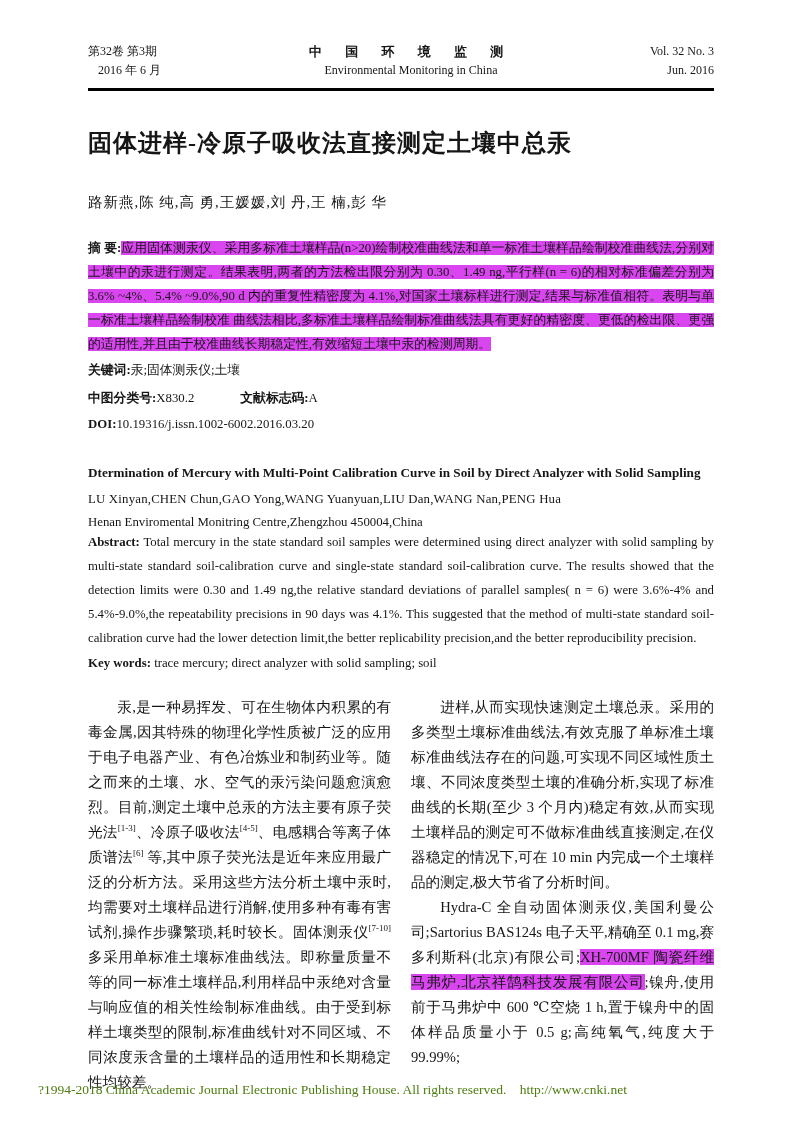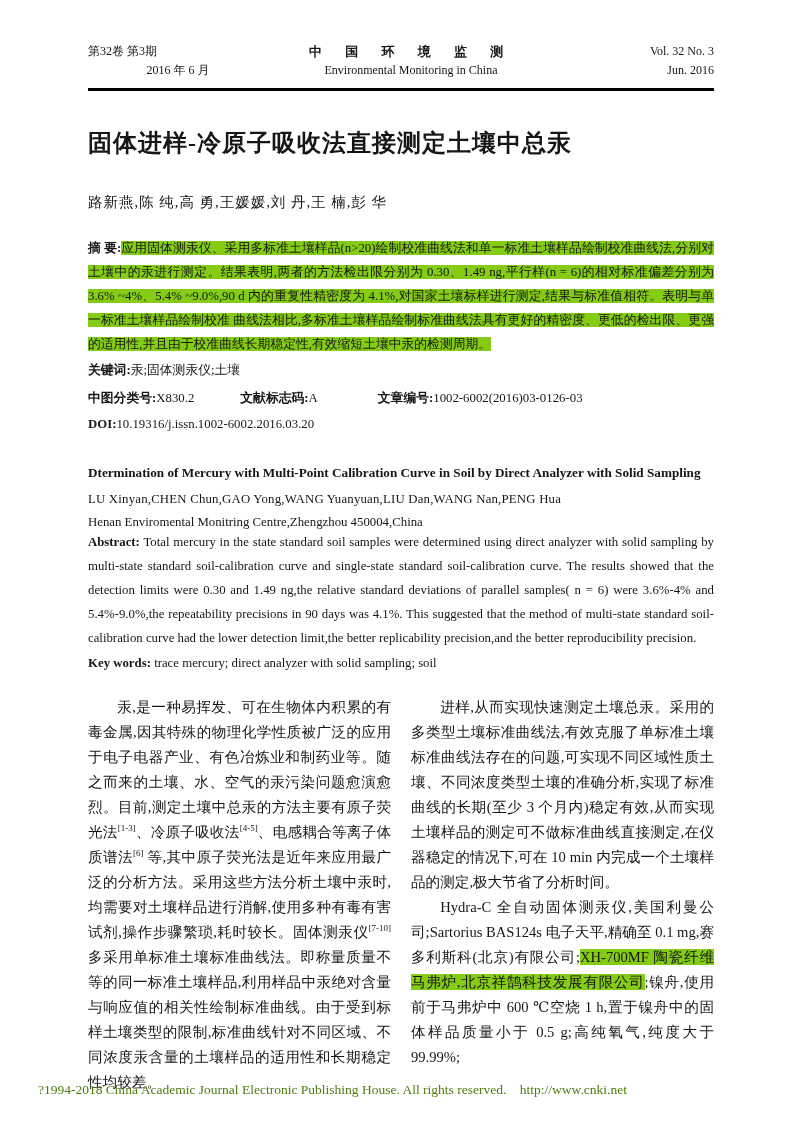--- a/index.html
+++ b/index.html
@@ -12,37 +12,37 @@
     overflow: hidden;
   }
   .page { padding: 42px 80px 0 88px; }
 
   
   .jheader {
     display: flex; justify-content: space-between; align-items: flex-end;
     font-size: 12px; line-height: 19px;
   }
   .jheader .left  { text-align: left;  width: 170px; }
-  .jheader .left .l2 { padding-left: 10px; text-align: center; }
+  .jheader .left .l2 { padding-left: 10px; }
   .jheader .center{ text-align: center; flex: 1; }
   .jheader .center .l1 { letter-spacing: 10px; font-weight: bold; font-size: 13px; }
   .jheader .right { text-align: right; width: 150px; }
   .jrule { border: 0; border-top: 3px solid #000; margin: 8px 0 0 0; }
 
   
   .title-zh {
     font-size: 24px; font-weight: bold; letter-spacing: 1px;
     margin: 36px 0 0 0; text-align: left;
   }
   .authors-zh { font-size: 14.5px; margin-top: 34px; letter-spacing: 1px; }
   .affil-zh   { font-size: 12px;  margin-top: 9px; }
 
   .abs-block { margin-top: 24px; font-size: 12.8px; line-height: 24px; text-align: justify; }
   .abs-label { font-weight: bold; }
-  .hl { background: #84cc16; }
+  .hl { background: #d946ef; }
 
   .kw-line  { font-size: 12.8px; margin-top: 2px; line-height: 24px; }
   .kw-label { font-weight: bold; }
   .meta-line { font-size: 12.8px; margin-top: 4px; line-height: 24px; display: flex; }
   .meta-line .gap1 { width: 46px; }
   .meta-line .gap2 { width: 60px; }
   .meta-label { font-weight: bold; }
   .doi-line { font-size: 12.8px; margin-top: 2px; line-height: 24px; }
 
   .title-en  { font-size: 13.2px; font-weight: bold; margin-top: 26px; line-height: 22px; }
@@ -101,21 +101,20 @@
   </div>
 
   <div class="kw-line">
     <span class="kw-label">关键词:</span><span>汞;固体测汞仪;土壤</span>
   </div>
   <div class="meta-line">
     <span><span class="meta-label">中图分类号:</span><span>X830.2</span></span>
     <span class="gap1"></span>
     <span><span class="meta-label">文献标志码:</span><span>A</span></span>
     <span class="gap2"></span>
-    <span><span class="meta-label">文章编号:</span><span>1002-6002(2016)03-0126-03</span></span>
   </div>
   <div class="doi-line">
     <span class="meta-label">DOI:</span><span>10.19316/j.issn.1002-6002.2016.03.20</span>
   </div>
 
   <div class="title-en">Dtermination of Mercury with Multi-Point Calibration Curve in Soil by Direct Analyzer with Solid Sampling</div>
   <div class="authors-en">LU Xinyan,CHEN Chun,GAO Yong,WANG Yuanyuan,LIU Dan,WANG Nan,PENG Hua</div>
   <div class="affil-en">Henan Enviromental Monitring Centre,Zhengzhou 450004,China</div>
   <div class="abs-en">
     <span class="lbl">Abstract:</span> <span>Total mercury in the state standard soil samples were determined using direct analyzer with solid sampling by multi-state standard soil-calibration curve and single-state standard soil-calibration curve. The results showed that the detection limits were 0.30 and 1.49 ng,the relative standard deviations of parallel samples( n = 6) were 3.6%-4% and 5.4%-9.0%,the repeatability precisions in 90 days was 4.1%. This suggested that the method of multi-state standard soil-calibration curve had the lower detection limit,the better replicability precision,and the better reproducibility precision.</span>

